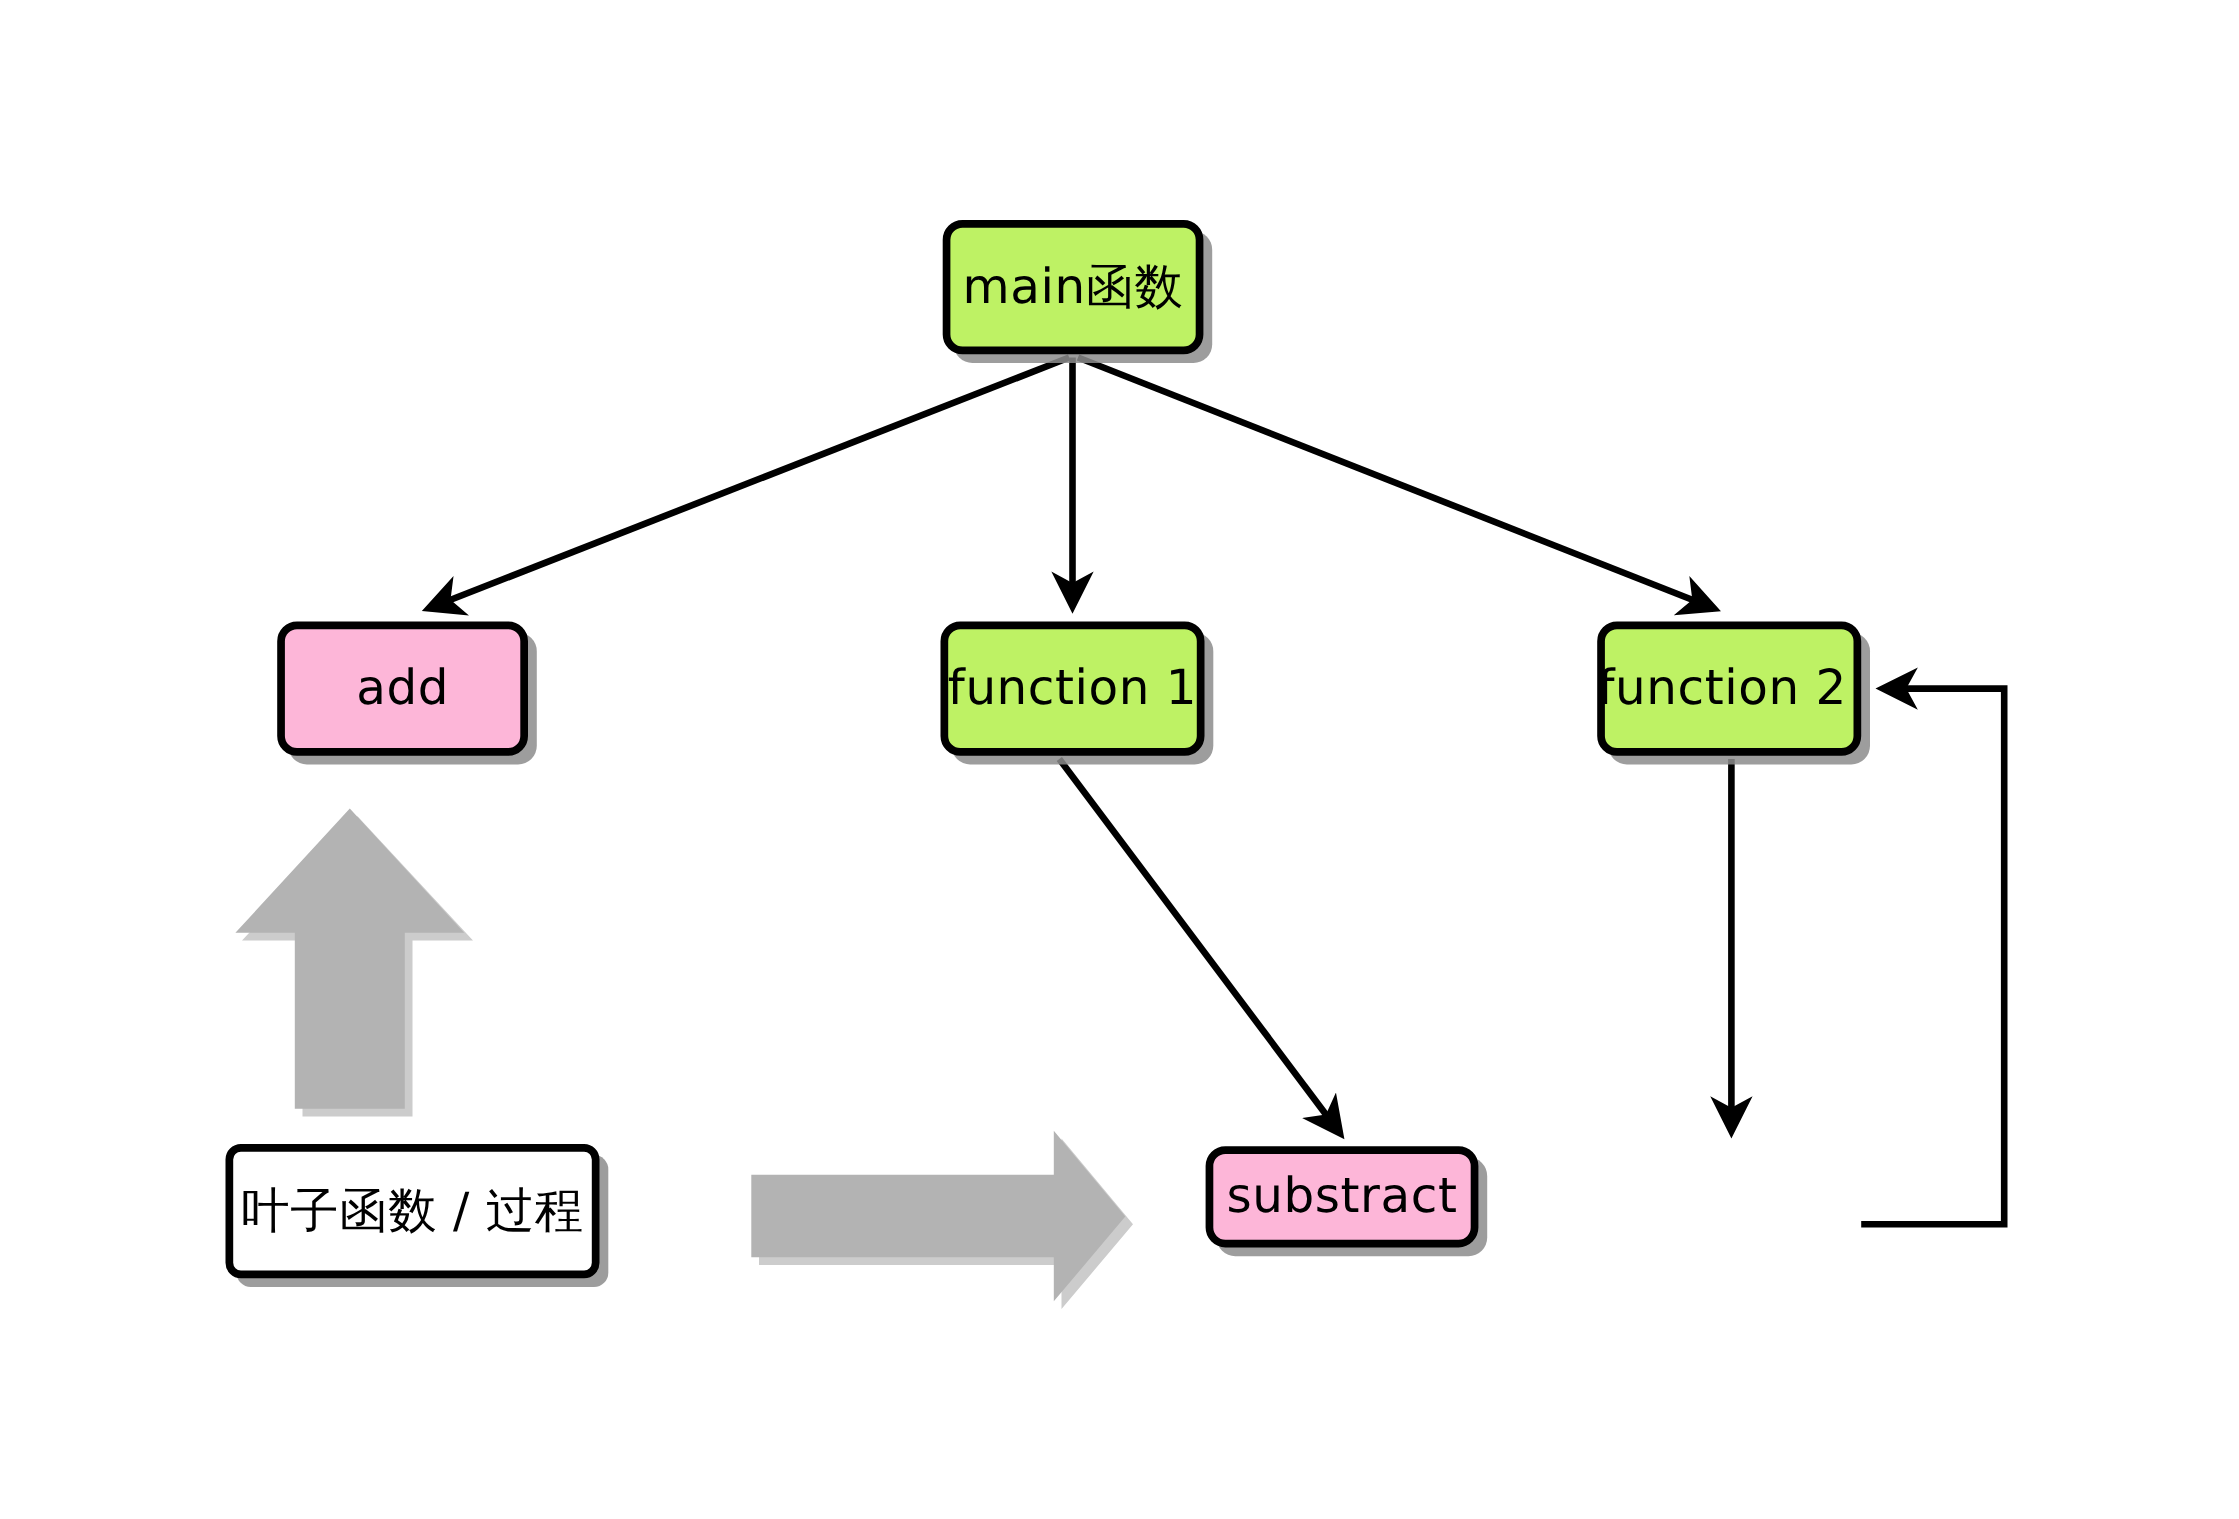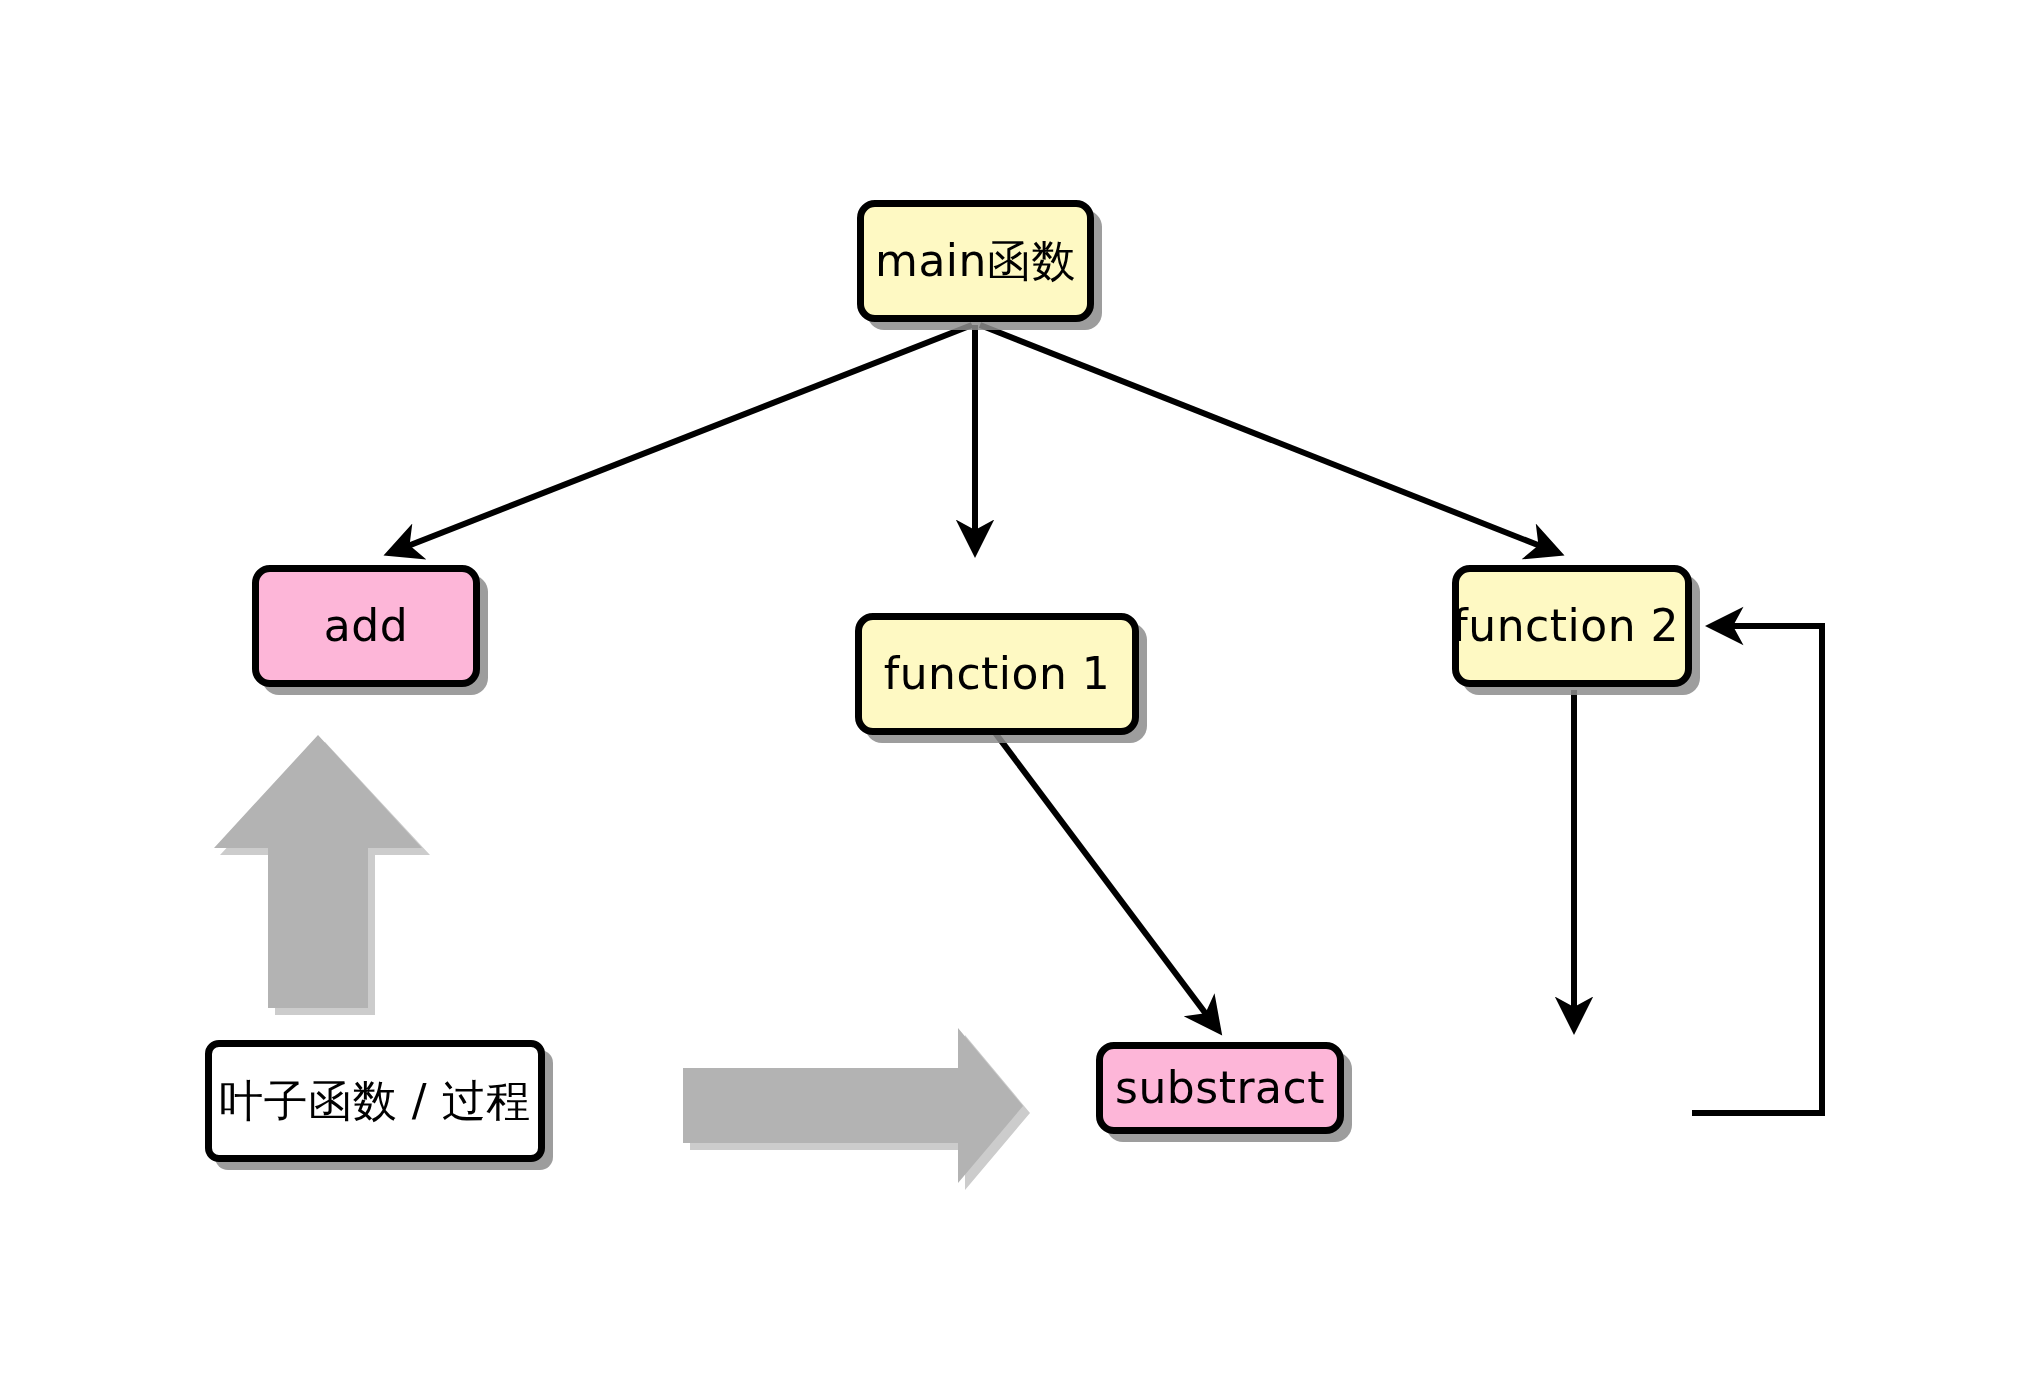--- a/index.html
+++ b/index.html
@@ -34,21 +34,21 @@
     text-align: center;
     color: #000000;
     font-size: 44px;
     line-height: 1.1;
     letter-spacing: 0.5px;
     box-shadow: 9px 9px 0 -1px rgba(140,140,140,0.85);
     z-index: 5;
     font-family: "DejaVu Sans", "Liberation Sans", sans-serif;
   }
 
-  .node-teal  { background: #fef9c3; }
+  .node-teal  { background: #bef264; }
   .node-pink  { background: #fdb6d8; }
   .node-white { background: #ffffff; border-radius: 14px; }
 
   .node .label {
     display: block;
     padding: 0 6px;
     white-space: nowrap;
   }
 
   svg.edges {
@@ -108,21 +108,21 @@
   </svg>
 
   <div class="node node-teal" style="left:857px; top:200px; width:237px; height:122px;">
     <span class="label">main函数</span>
   </div>
 
   <div class="node node-pink" style="left:252px; top:565px; width:228px; height:122px;">
     <span class="label">add</span>
   </div>
 
-  <div class="node node-teal" style="left:855px; top:565px; width:284px; height:122px;margin-top:48px;">
+  <div class="node node-teal" style="left:855px; top:565px; width:240px; height:122px;">
     <span class="label">function 1</span>
   </div>
 
   <div class="node node-teal" style="left:1452px; top:565px; width:240px; height:122px;justify-content:flex-end;">
     <span class="label">function 2</span>
   </div>
 
   <div class="node node-pink" style="left:1096px; top:1042px; width:248px; height:92px;">
     <span class="label">substract</span>
   </div>

